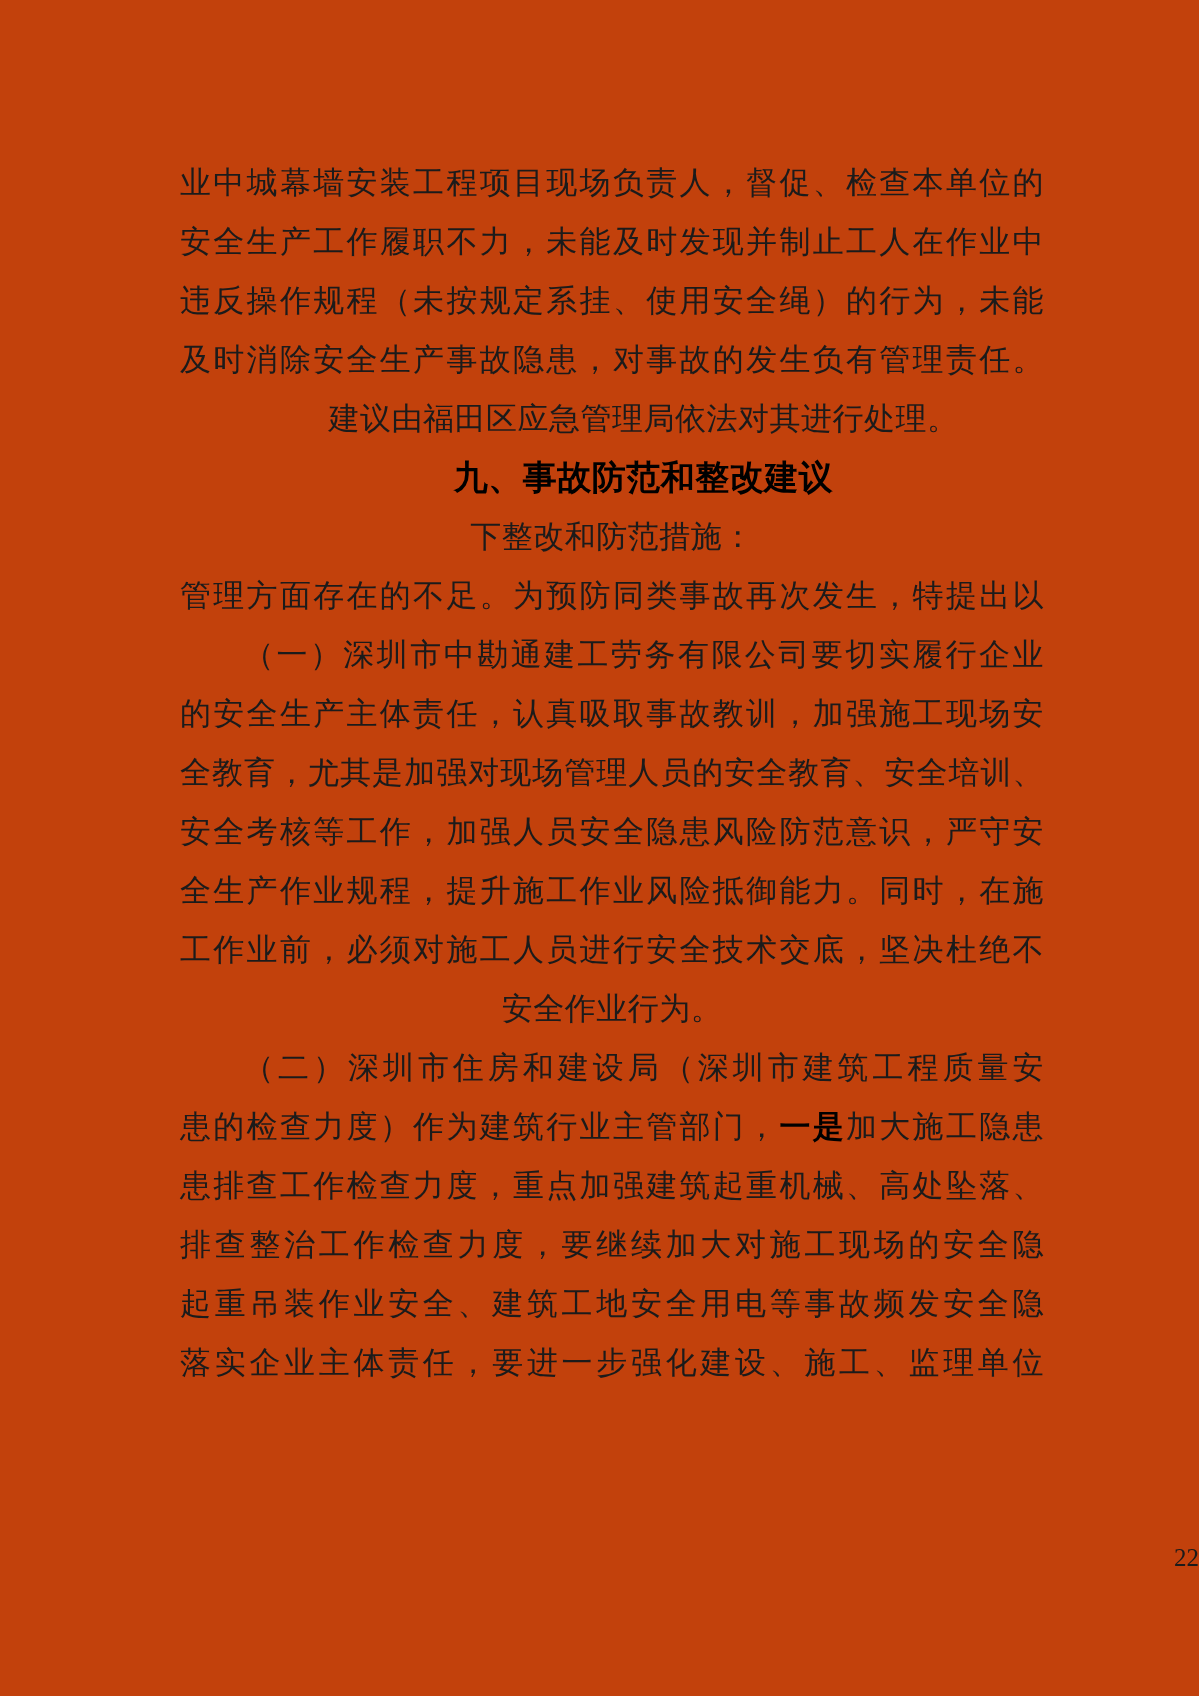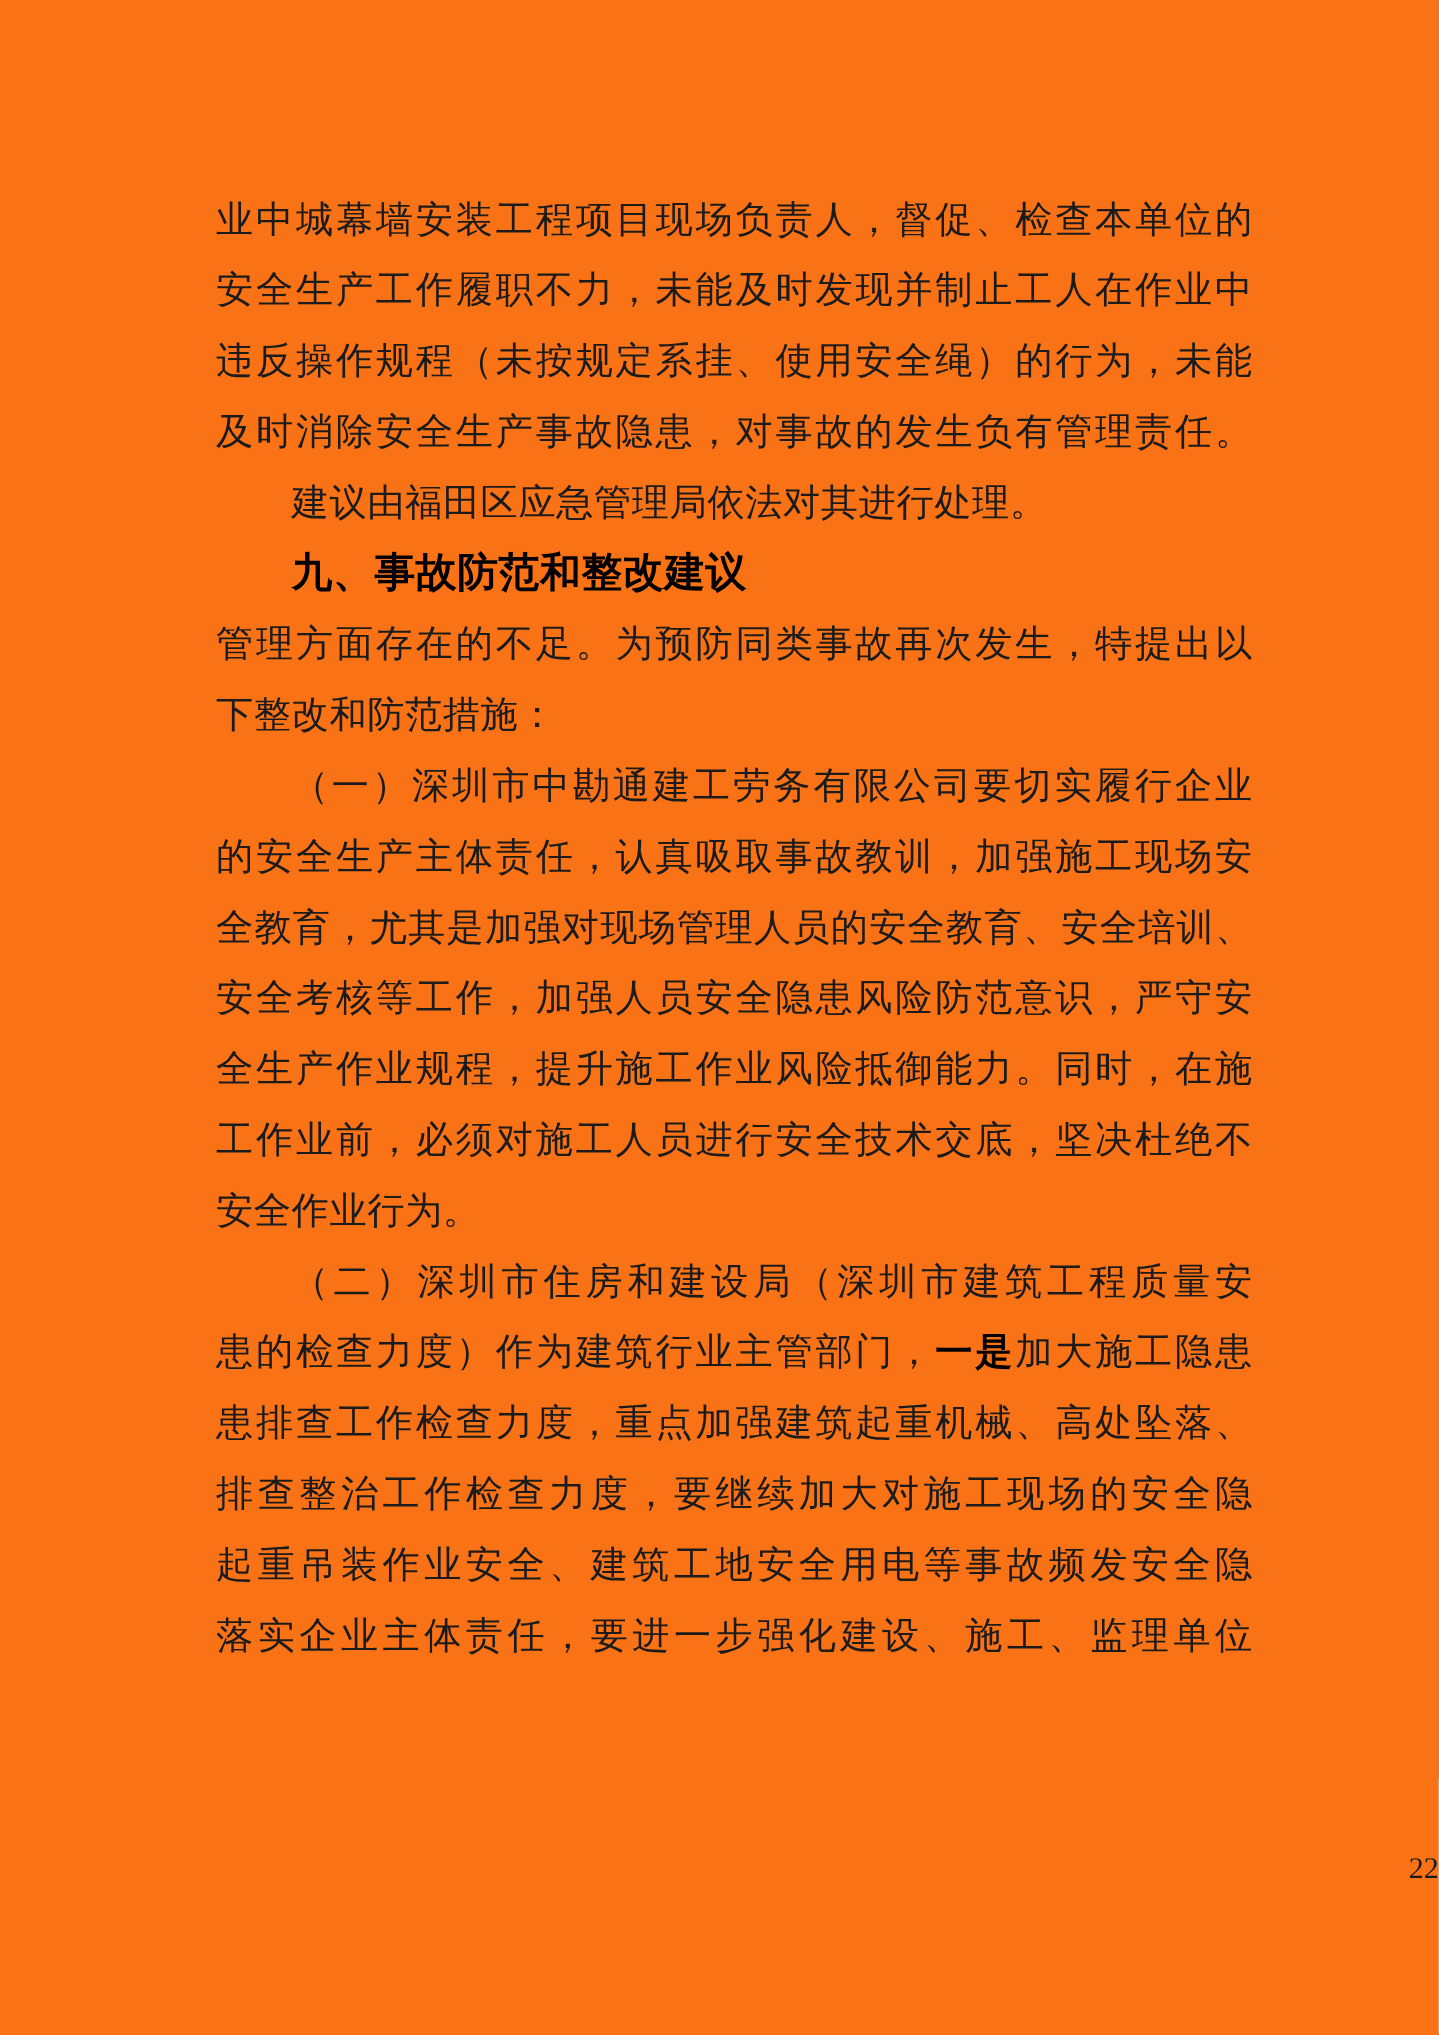--- a/index.html
+++ b/index.html
@@ -1,33 +1,33 @@
 <!DOCTYPE html>
 <html><head>
 <meta charset="utf-8">
 <style>
   html,body{margin:0;padding:0;background:#e8e8e8;}
   .page{
     position:relative;
     width:1199px;height:1696px;
-    background:#f97316;
+    background:#c2410c;
     color:#1b1b1b;
     font-family:"Liberation Serif", serif;
     overflow:hidden;
     margin:0 auto;
   }
   .doc-body{
     position:absolute;
     left:180px;top:153px;
     width:864px;
   }
   .line{
     font-size:31px;
     line-height:59px;
-    text-align:left;
+    text-align:center;
     letter-spacing:0.5px;
   }
   .line.fill{
     text-align:justify;
     text-align-last:justify;
     text-justify:inter-character;
   }
   .line.indent{ text-indent:63px; }
   .line.heading{
     font-family:Liberation Serif, serif;
@@ -54,22 +54,22 @@
 <body>
 
 <div class="page">
   <div class="doc-body">
       <div class="line fill"><span class="seg">业中城幕墙安装工程项目现场负责人，督促、检查本单位的</span></div>
       <div class="line fill"><span class="seg">安全生产工作履职不力，未能及时发现并制止工人在作业中</span></div>
       <div class="line fill"><span class="seg">违反操作规程（未按规定系挂、使用安全绳）的行为，未能</span></div>
       <div class="line fill"><span class="seg">及时消除安全生产事故隐患，对事故的发生负有管理责任。</span></div>
       <div class="line indent"><span class="seg">建议由福田区应急管理局依法对其进行处理。</span></div>
       <div class="line heading indent"><span class="seg bold">九、事故防范和整改建议</span></div>
+      <div class="line"><span class="seg">下整改和防范措施：</span></div>
       <div class="line fill"><span class="seg">管理方面存在的不足。为预防同类事故再次发生，特提出以</span></div>
-      <div class="line"><span class="seg">下整改和防范措施：</span></div>
       <div class="line indent fill"><span class="seg">（一）深圳市中勘通建工劳务有限公司要切实履行企业</span></div>
       <div class="line fill"><span class="seg">的安全生产主体责任，认真吸取事故教训，加强施工现场安</span></div>
       <div class="line fill"><span class="seg">全教育，尤其是加强对现场管理人员的安全教育、安全培训、</span></div>
       <div class="line fill"><span class="seg">安全考核等工作，加强人员安全隐患风险防范意识，严守安</span></div>
       <div class="line fill"><span class="seg">全生产作业规程，提升施工作业风险抵御能力。同时，在施</span></div>
       <div class="line fill"><span class="seg">工作业前，必须对施工人员进行安全技术交底，坚决杜绝不</span></div>
       <div class="line"><span class="seg">安全作业行为。</span></div>
       <div class="line indent fill"><span class="seg">（二）深圳市住房和建设局（深圳市建筑工程质量安</span></div>
       <div class="line fill"><span class="seg">患的检查力度）作为建筑行业主管部门，</span><span class="seg bold">一是</span><span class="seg">加大施工隐患</span></div>
       <div class="line fill"><span class="seg">患排查工作检查力度，重点加强建筑起重机械、高处坠落、</span></div>

